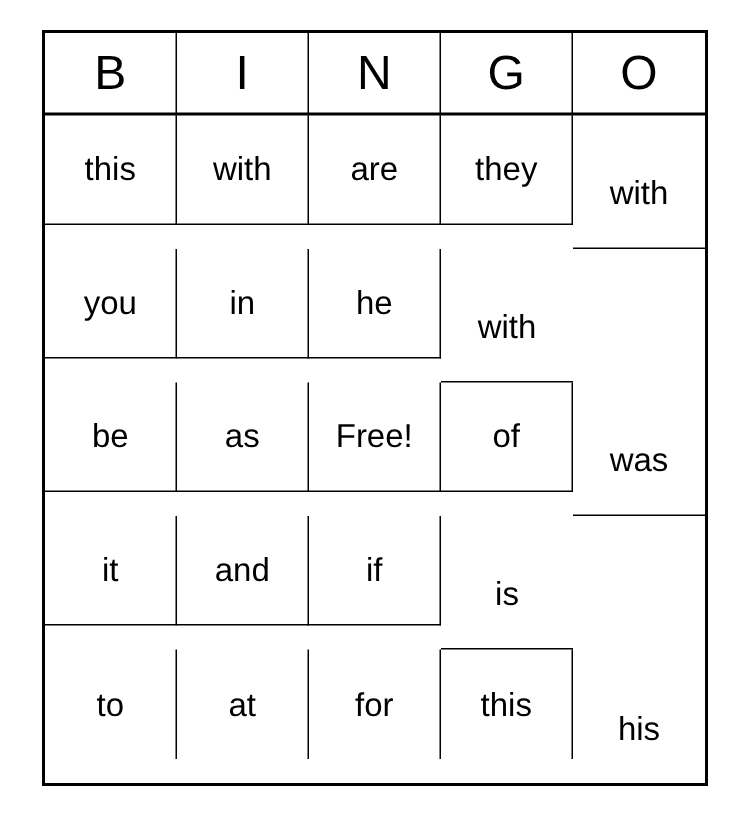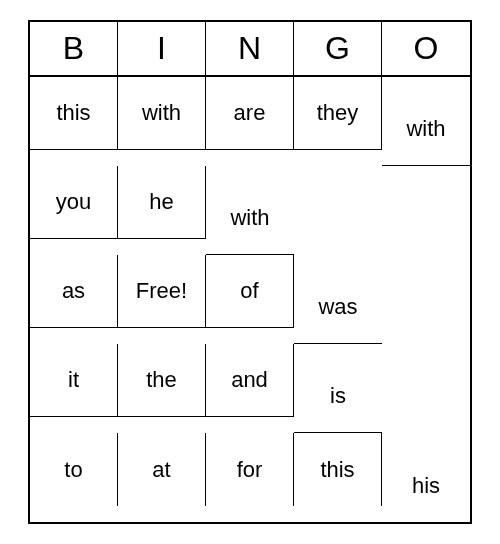--- a/index.html
+++ b/index.html
@@ -86,33 +86,35 @@
   <div class="bingo-body">
   <div class="bingo-row">
         <div class="bingo-cell">this</div>
         <div class="bingo-cell">with</div>
         <div class="bingo-cell">are</div>
         <div class="bingo-cell">they</div>
         <div class="bingo-cell">with</div>
       </div>
       <div class="bingo-row">
         <div class="bingo-cell">you</div>
+        <div class="bingo-cell">in</div>
         <div class="bingo-cell">he</div>
         <div class="bingo-cell">with</div>
       </div>
       <div class="bingo-row">
+        <div class="bingo-cell">be</div>
         <div class="bingo-cell">as</div>
         <div class="bingo-cell">Free!</div>
         <div class="bingo-cell">of</div>
         <div class="bingo-cell">was</div>
       </div>
       <div class="bingo-row">
         <div class="bingo-cell">it</div>
-        <div class="bingo-cell">the</div>
         <div class="bingo-cell">and</div>
+        <div class="bingo-cell">if</div>
         <div class="bingo-cell">is</div>
       </div>
       <div class="bingo-row">
         <div class="bingo-cell">to</div>
         <div class="bingo-cell">at</div>
         <div class="bingo-cell">for</div>
         <div class="bingo-cell">this</div>
         <div class="bingo-cell">his</div>
       </div>
     </div>

